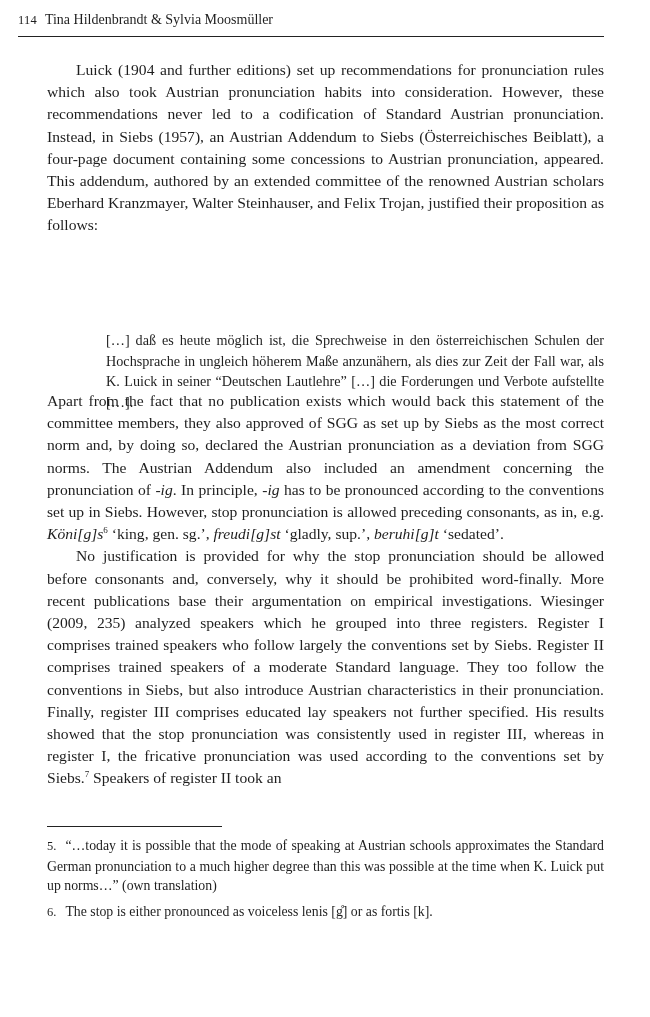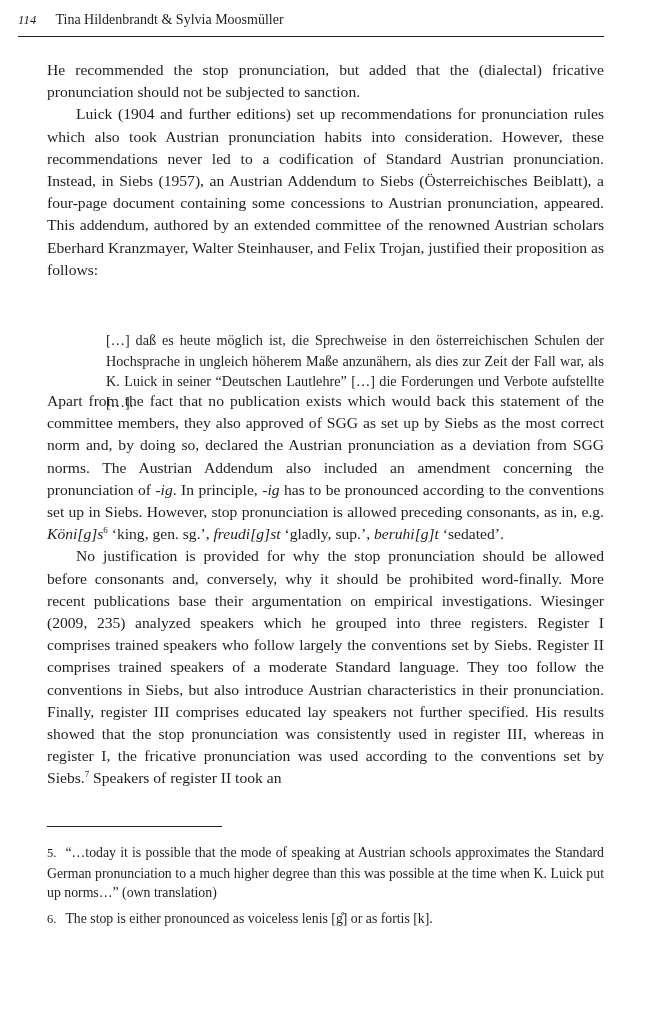--- a/index.html
+++ b/index.html
@@ -5,21 +5,21 @@
   html, body { margin: 0; padding: 0; background: #ffffff; }
   body {
     width: 650px; height: 1017px; position: relative; overflow: hidden;
     font-family: "Liberation Serif", "DejaVu Serif", serif;
     color: #1e1e1e;
   }
   .running-head {
     position: absolute; left: 18px; top: 10px; width: 586px;
     font-size: 14px; line-height: 20px;
   }
-  .running-head .pageno { font-size: 12.5px; margin-right: 19px; letter-spacing: 0.2px; font-style: italic; }
+  .running-head .pageno { font-size: 12.5px; margin-right: 8px; letter-spacing: 0.2px; }
   .head-rule {
     position: absolute; left: 18px; top: 36px; width: 586px; height: 0;
     border-top: 1px solid #222;
   }
   .text {
     position: absolute; left: 47px; width: 557px;
     font-size: 15.6px; line-height: 22.2px; text-align: justify;
     hyphens: manual;
   }
   .text p { margin: 0; }
@@ -32,35 +32,34 @@
   .quote .src { float: right; }
   .block-2 { top: 390px; }
   sup { font-size: 9px; line-height: 0; vertical-align: 6px; }
   i { font-style: italic; }
   .fn-rule {
     position: absolute; left: 47px; top: 826px; width: 175px; height: 0;
     border-top: 1px solid #222;
   }
   .footnotes {
     position: absolute; left: 47px; width: 557px; top: 836px;
-    font-size: 13.8px; line-height: 19.5px; text-align: justify; margin-top: 7px;
+    font-size: 13.8px; line-height: 19.5px; text-align: justify;
   }
   .footnotes .fn { margin: 0 0 6px 0; }
   .footnotes .fn-num { font-size: 12.5px; margin-right: 9px; }
 </style>
 </head>
 <body>
 
 <div class="running-head">
   <span class="pageno">114</span><span>Tina Hildenbrandt &amp; Sylvia Moosmüller</span>
 </div>
 <div class="head-rule"></div>
 
 <div class="text block-1">
-  <p>He recommended the stop pronunciation, but added that the (dialectal) fricative pronunciation should not be subjected to sanction.</p>
   <p class="indent">Luick (1904 and further editions) set up recommendations for pronunciation rules which also took Austrian pronunciation habits into consideration. However, these recommendations never led to a codification of Standard Austrian pronun­ciation. Instead, in Siebs (1957), an Austrian Addendum to Siebs (Österreichisches Beiblatt), a four-page document containing some concessions to Austrian pro­nunciation, appeared. This addendum, authored by an extended committee of the renowned Austrian scholars Eberhard Kranzmayer, Walter Steinhauser, and Felix Trojan, justified their proposition as follows:</p>
 </div>
 
 <div class="quote">
   <span>[…] daß es heute möglich ist, die Sprechweise in den österreichischen Schulen der Hochsprache in ungleich höherem Maße anzunähern, als dies zur Zeit der Fall war, als K. Luick in seiner “Deutschen Lautlehre” […] die Forderungen und Verbote aufstellte […].</span>
 </div>
 
 <div class="text block-2">
   <p><span>Apart from the fact that no publication exists which would back this statement of the committee members, they also approved of SGG as set up by Siebs as the most cor­rect norm and, by doing so, declared the Austrian pronunciation as a deviation from SGG norms. The Austrian Addendum also included an amendment concerning the pronunciation of </span><i>-ig</i><span>. In principle, </span><i>-ig</i><span> has to be pronounced according to the conven­tions set up in Siebs. However, stop pronunciation is allowed preceding consonants, as in, e.g. </span><i>Köni[g]s</i><sup>6</sup><span> ‘king, gen. sg.’, </span><i>freudi[g]st</i><span> ‘gladly, sup.’, </span><i>beruhi[g]t</i><span> ‘sedated’.</span></p>
   <p class="indent"><span>No justification is provided for why the stop pronunciation should be allowed before consonants and, conversely, why it should be prohibited word-finally. More recent publications base their argumentation on empirical investigations. Wiesinger (2009, 235) analyzed speakers which he grouped into three registers. Register I comprises trained speakers who follow largely the conventions set by Siebs. Register II comprises trained speakers of a moderate Standard language. They too follow the conventions in Siebs, but also introduce Austrian character­istics in their pronunciation. Finally, register III comprises educated lay speakers not further specified. His results showed that the stop pronunciation was consis­tently used in register III, whereas in register I, the fricative pronunciation was used according to the conventions set by Siebs.</span><sup>7</sup><span> Speakers of register II took an</span></p>

